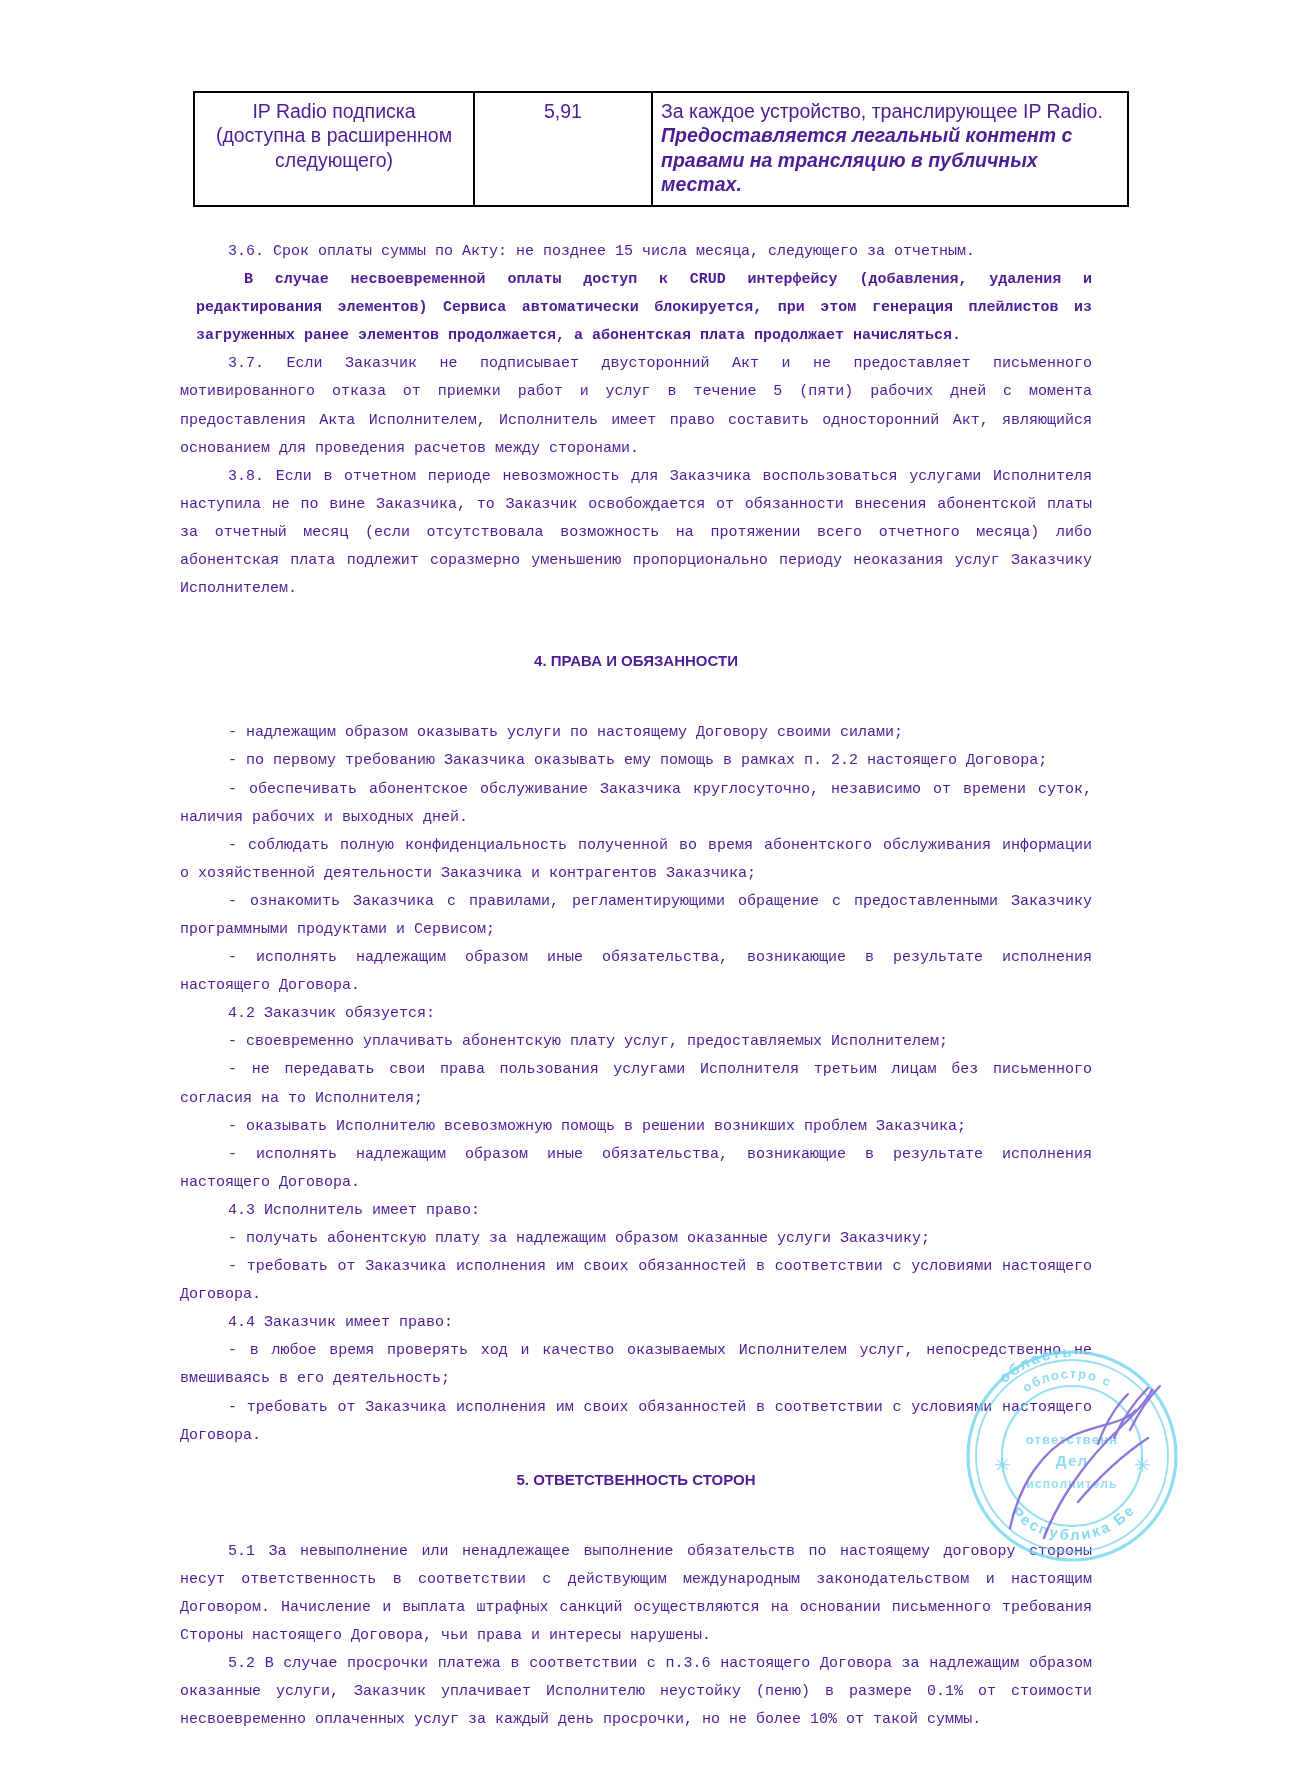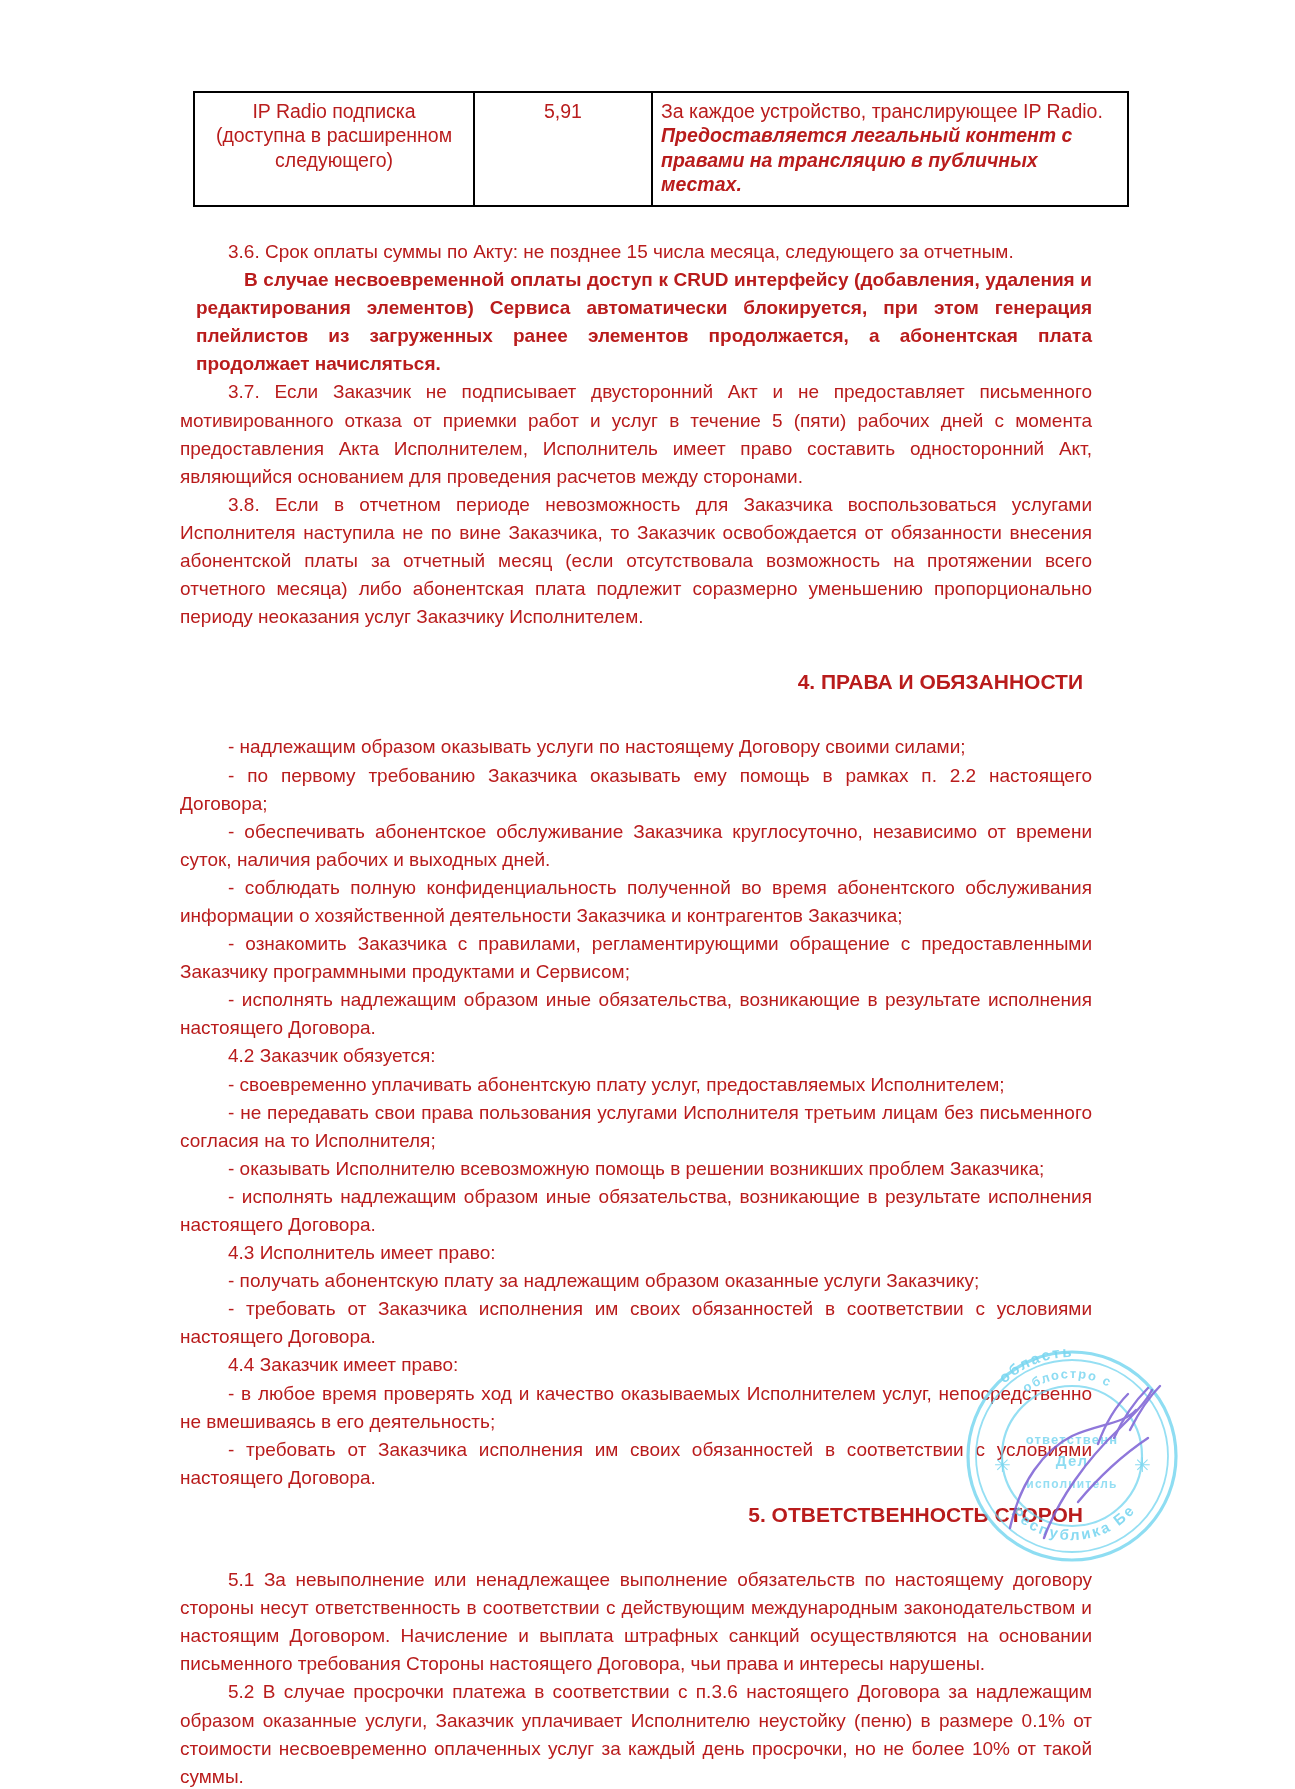--- a/index.html
+++ b/index.html
@@ -6,21 +6,21 @@
     margin: 0;
     padding: 0;
     background: #ffffff;
   }
   .page {
     position: relative;
     width: 1295px;
     height: 1789px;
     background: #ffffff;
     font-family: "Liberation Sans", sans-serif;
-    color: #b91c1c;
+    color: #4c1d95;
     overflow: hidden;
   }
 
   
   .price-table-wrap {
     position: absolute;
     left: 193px;
     top: 91px;
     width: 880px;
   }
@@ -44,34 +44,35 @@
 
   
   .body {
     position: absolute;
     left: 180px;
     top: 238px;
     width: 912px;
   }
   p.para {
     margin: 0;
-    font-size: 19px;
+    font-size: 15px;
     line-height: 28.1px;
     text-align: justify;
     text-indent: 48px;
     hyphens: none;
+    font-family: Liberation Mono, monospace;
   }
   p.para.bold-lead { font-weight: 700; margin-left: 16px; }
 
   h2.section-heading {
-    margin: 9px;
-    font-size: 21px;
+    margin: 16px;
+    font-size: 15px;
     line-height: 28.1px;
     font-weight: 700;
-    text-align: right;
+    text-align: center;
     text-indent: 0;
   }
   .spacer-sm { height: 28px; }
 
   
   .stamp {
     position: absolute;
     left: 948px;
     top: 1332px;
     width: 248px;

